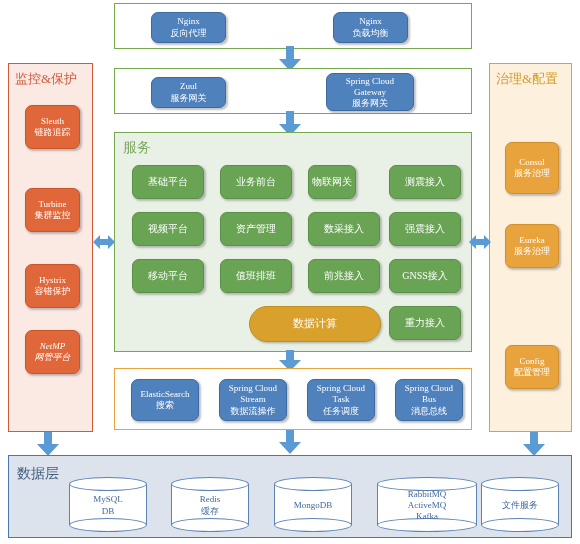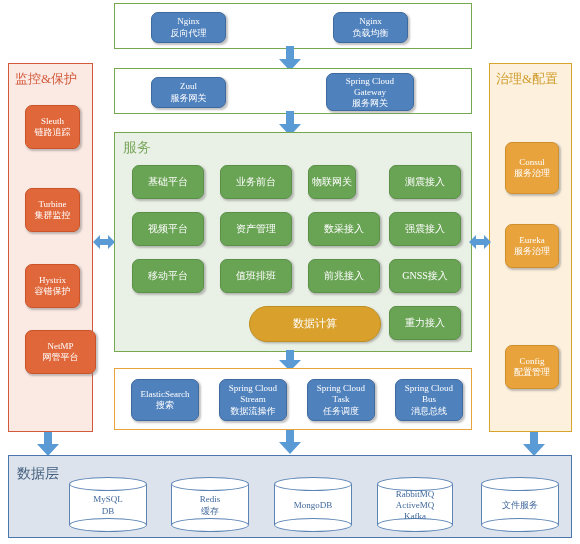--- a/index.html
+++ b/index.html
@@ -179,21 +179,21 @@
       <span>链路追踪</span>
     </div>
     <div class="node orange" style="left:16px;top:124px;width:55px;height:44px;justify-content:center;">
       <span>Turbine</span>
       <span>集群监控</span>
     </div>
     <div class="node orange" style="left:16px;top:200px;width:55px;height:44px;">
       <span>Hystrix</span>
       <span>容错保护</span>
     </div>
-    <div class="node orange" style="left:16px;top:266px;width:71px;height:44px;">
+    <div class="node orange" style="left:16px;top:266px;width:55px;height:44px;font-style:italic;">
       <span>NetMP</span>
       <span>网管平台</span>
     </div>
   </div>
 
   <div class="arrow" style="left:93px;top:234px;">
     <svg width="22" height="16" viewBox="0 0 22 16">
       <polygon points="0,8 7,1 7,5 15,5 15,1 22,8 15,15 15,11 7,11 7,15" fill="#5b9bd5"></polygon>
     </svg>
   </div>
@@ -261,21 +261,21 @@
 
     <div class="cyl" style="left:265px;top:21px;width:78px;height:55px;">
       <div class="body"></div>
       <div class="bot"></div>
       <div class="top"></div>
       <div class="lbl">
         <span>MongoDB</span>
       </div>
     </div>
 
-    <div class="cyl" style="left:368px;top:21px;width:76px;height:55px;border-radius:17px;">
+    <div class="cyl" style="left:368px;top:21px;width:100px;height:55px;border-radius:17px;">
       <div class="body"></div>
       <div class="bot"></div>
       <div class="top"></div>
       <div class="lbl" style="line-height:11px;">
         <span>RabbitMQ</span>
         <span>ActiveMQ</span>
         <span>Kafka</span>
       </div>
     </div>
 

